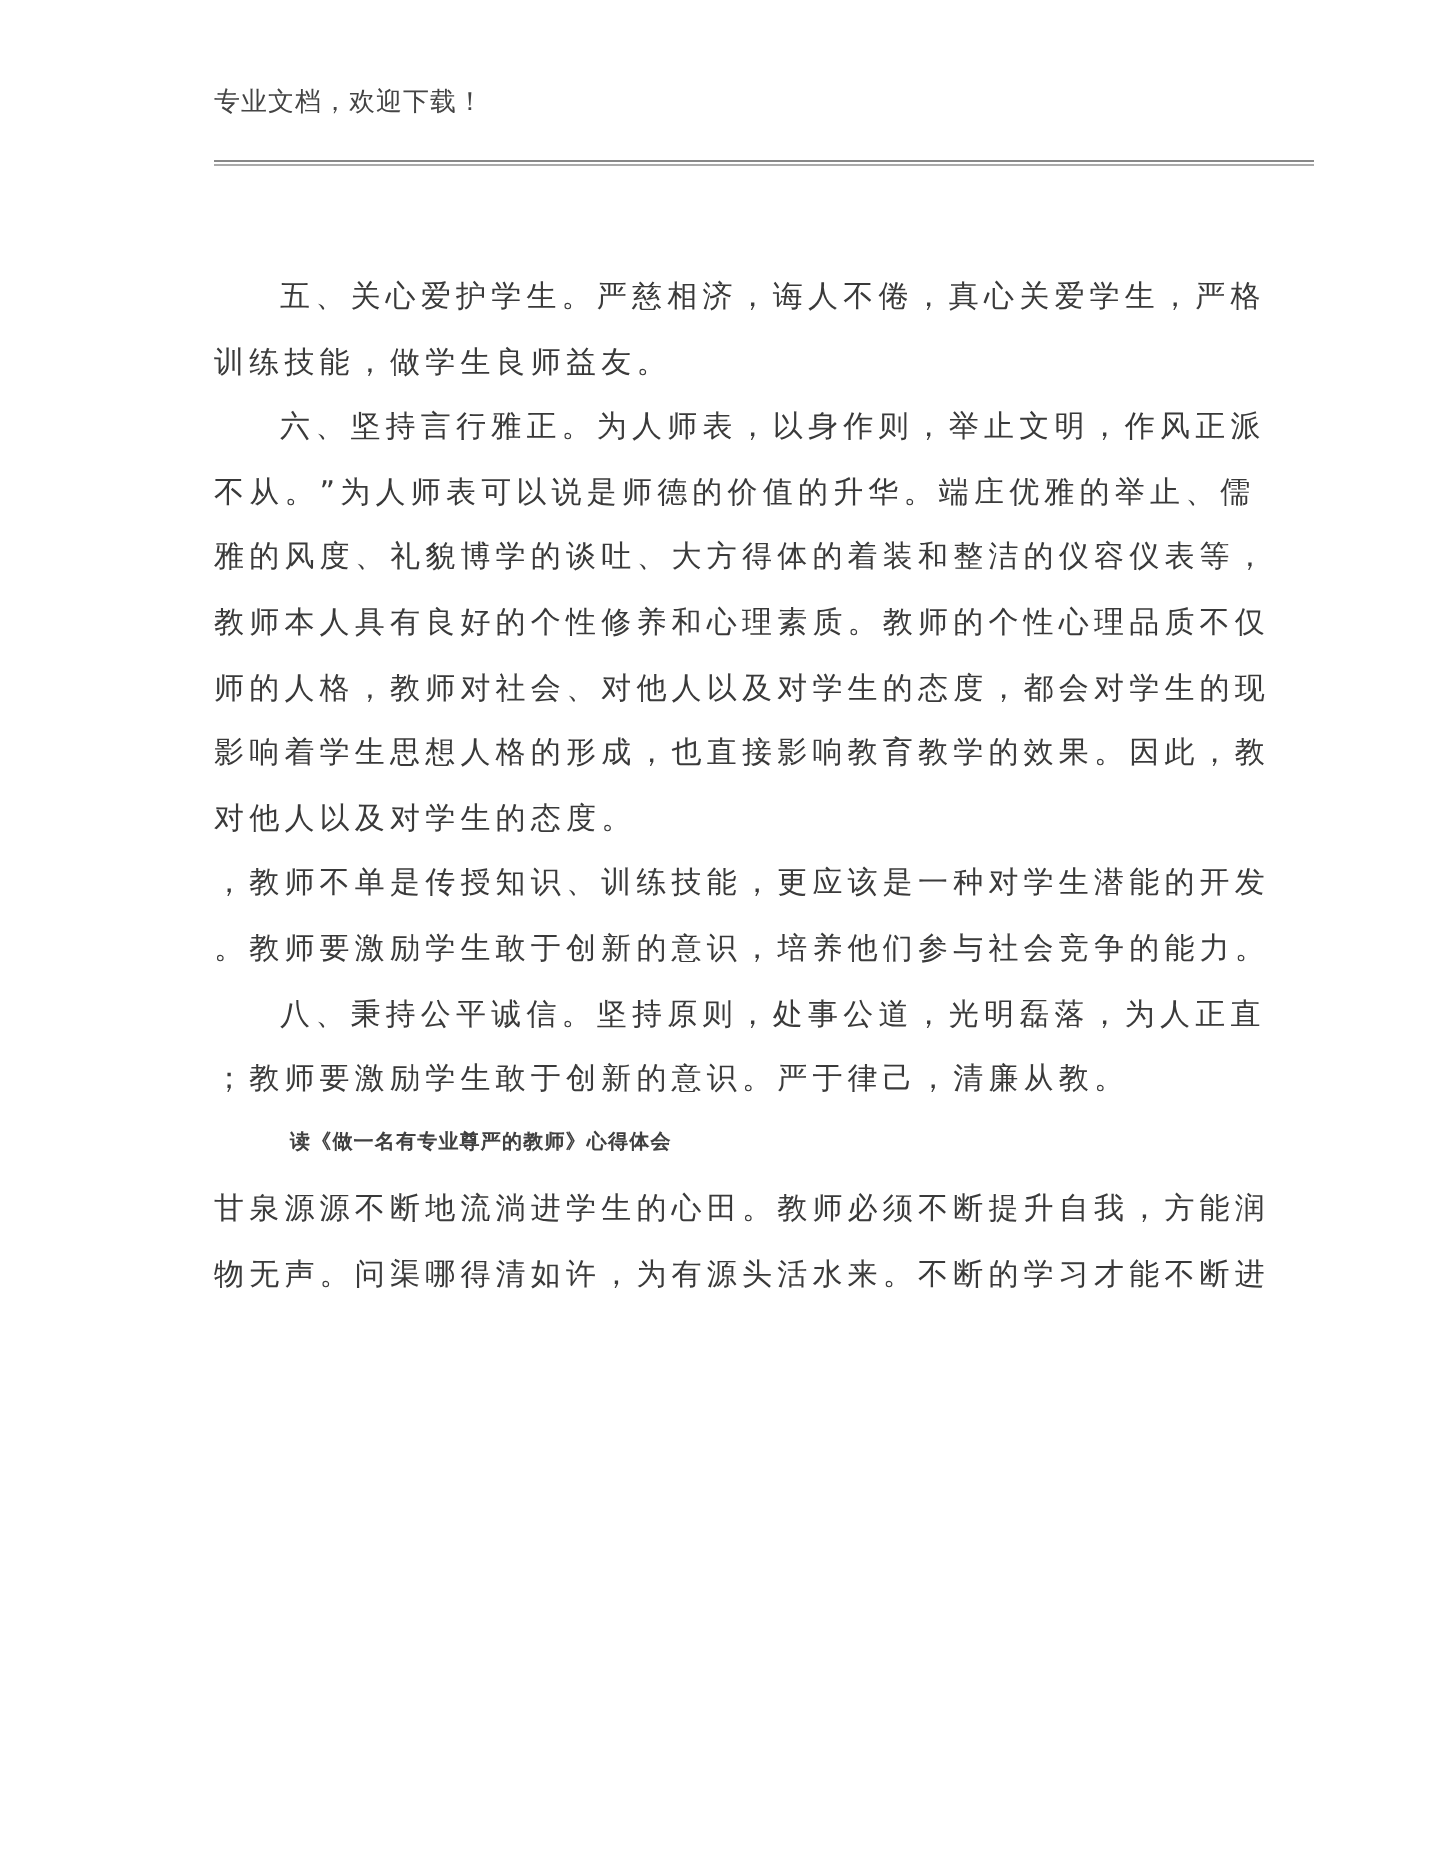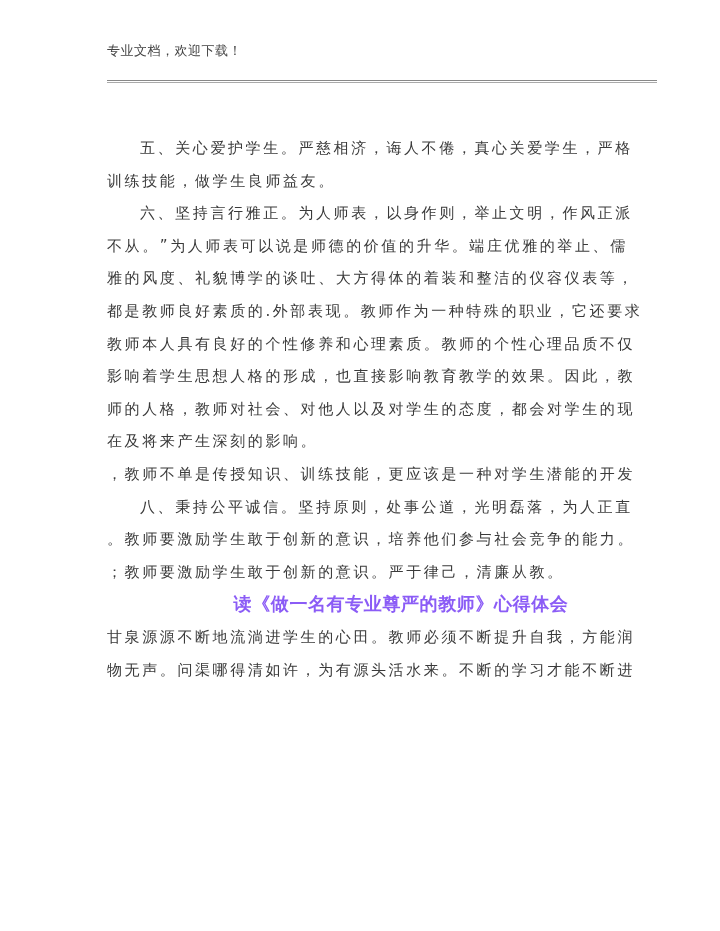--- a/index.html
+++ b/index.html
@@ -6,40 +6,39 @@
   body { width: 720px; height: 931px; position: relative; overflow: hidden;
          font-family: "DejaVu Sans", "Liberation Sans", sans-serif; color: #333; }
   .header { position: absolute; left: 107px; top: 42px; font-size: 13px; color: #444;
             font-family: Liberation Serif, serif; letter-spacing: 0.5px; }
   .rule { position: absolute; left: 107px; top: 80px; width: 550px; height: 3px;
           border-top: 1.5px solid #888; border-bottom: 1px solid #aaa; box-sizing: border-box; }
   .body { position: absolute; left: 107px; top: 112px; width: 550px; margin-top: 20px; }
   .line { height: 32.6px; line-height: 32.6px; font-size: 15px; white-space: nowrap;
           letter-spacing: 2.6px; color: #3a3a3a; font-family: "DejaVu Sans", sans-serif; }
   .indent { padding-left: 33px; }
-  .heading { font-weight: bold; font-size: 18px; letter-spacing: 0.6px; color: #8b5cf6; padding-left: 38px; text-align: center; }
+  .heading { font-weight: bold; font-size: 10px; letter-spacing: 0.6px; color: #404040; padding-left: 38px; }
   .indent2 { padding-left: 33px; }
 </style>
 </head>
 <body>
 
 <div class="header">专业文档，欢迎下载！</div>
 <div class="rule"></div>
 
 <div class="body">
   <div class="line indent">五、关心爱护学生。严慈相济，诲人不倦，真心关爱学生，严格</div>
   <div class="line">训练技能，做学生良师益友。</div>
   <div class="line indent">六、坚持言行雅正。为人师表，以身作则，举止文明，作风正派</div>
   <div class="line">不从。”为人师表可以说是师德的价值的升华。端庄优雅的举止、儒</div>
   <div class="line">雅的风度、礼貌博学的谈吐、大方得体的着装和整洁的仪容仪表等，</div>
-  <div class="line">都是教师良好素质的.外部表现。教师作为一种特殊的职业，它还要求</div>
   <div class="line">教师本人具有良好的个性修养和心理素质。教师的个性心理品质不仅</div>
+  <div class="line">师的人格，教师对社会、对他人以及对学生的态度，都会对学生的现</div>
   <div class="line">影响着学生思想人格的形成，也直接影响教育教学的效果。因此，教</div>
-  <div class="line">师的人格，教师对社会、对他人以及对学生的态度，都会对学生的现</div>
-  <div class="line">在及将来产生深刻的影响。</div>
+  <div class="line">对他人以及对学生的态度。</div>
   <div class="line">，教师不单是传授知识、训练技能，更应该是一种对学生潜能的开发</div>
+  <div class="line">。教师要激励学生敢于创新的意识，培养他们参与社会竞争的能力。</div>
   <div class="line indent">八、秉持公平诚信。坚持原则，处事公道，光明磊落，为人正直</div>
-  <div class="line">。教师要激励学生敢于创新的意识，培养他们参与社会竞争的能力。</div>
   <div class="line">；教师要激励学生敢于创新的意识。严于律己，清廉从教。</div>
   <div class="line heading">读《做一名有专业尊严的教师》心得体会</div>
   <div class="line">甘泉源源不断地流淌进学生的心田。教师必须不断提升自我，方能润</div>
   <div class="line">物无声。问渠哪得清如许，为有源头活水来。不断的学习才能不断进</div>
 </div>
 
 </body></html>

